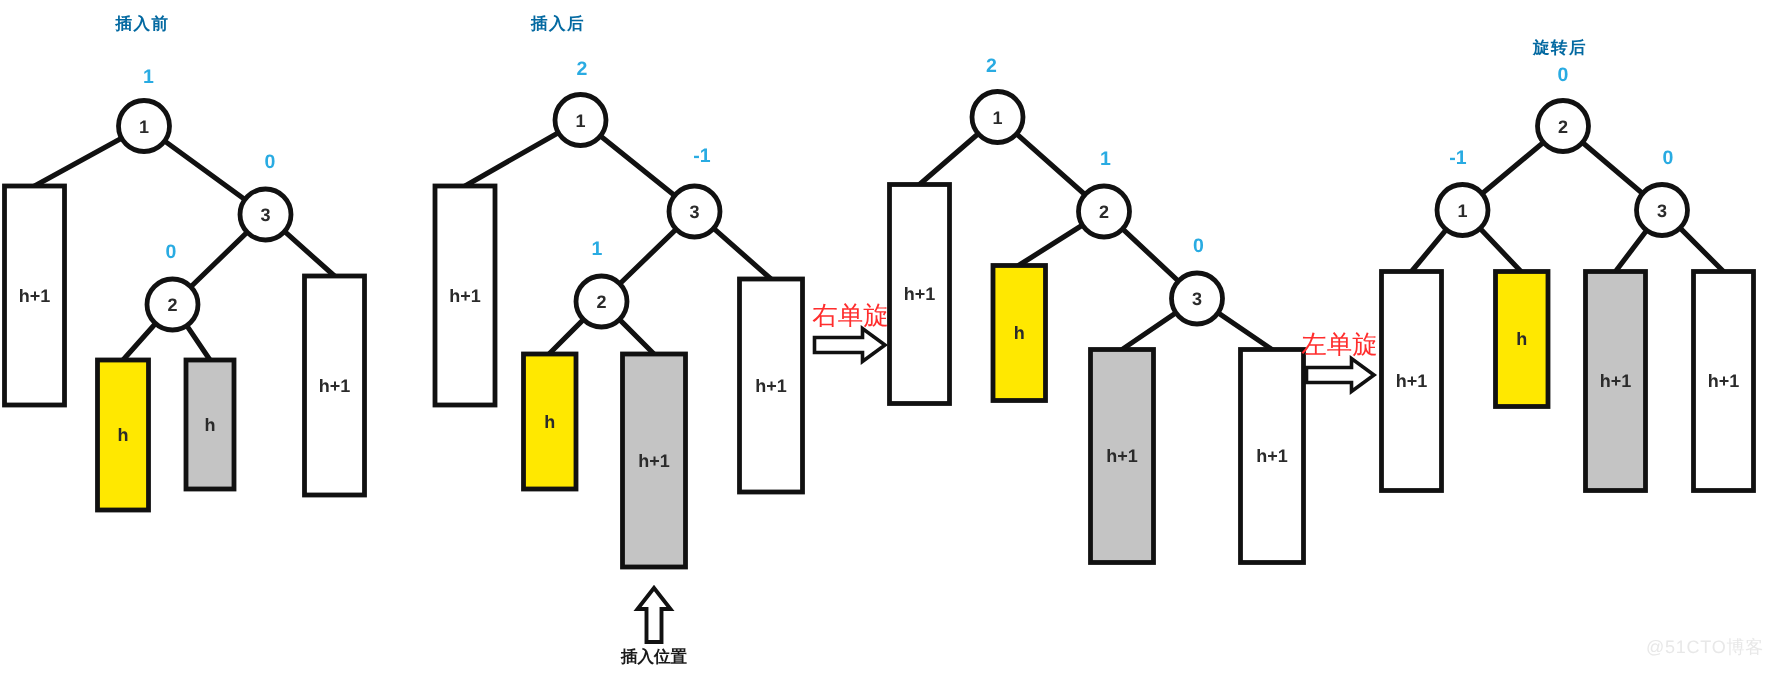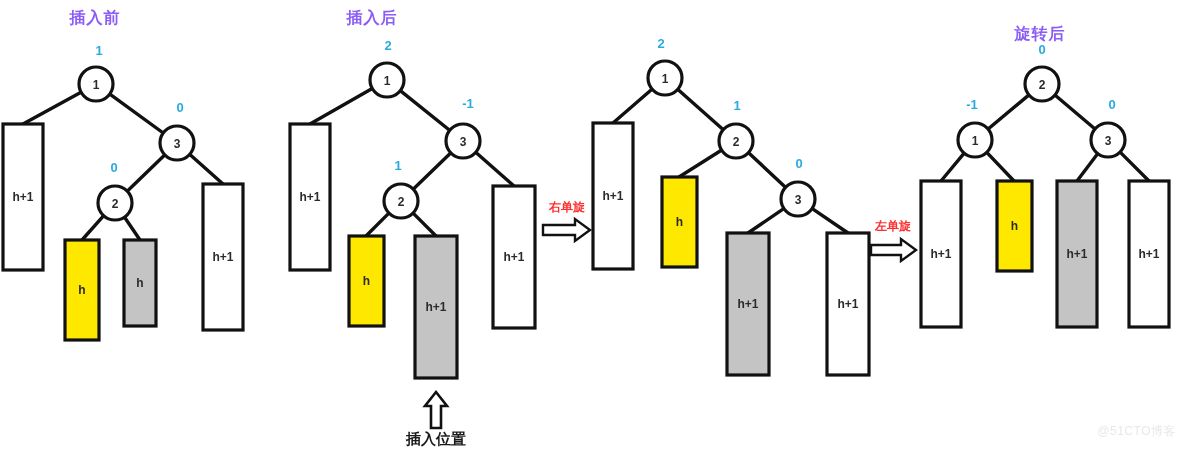--- a/index.html
+++ b/index.html
@@ -9,38 +9,38 @@
     font-family:"Liberation Sans","DejaVu Sans",sans-serif;
     overflow:hidden;
     position:relative;
   }
   #stage{position:absolute;left:0;top:0;width:1184px;height:450px;}
   svg.diagram{position:absolute;left:0;top:0;width:1184px;height:450px;}
 
   .panel-title{
     position:absolute;
     font-weight:bold;
-    font-size:16px;
-    color:#8b5cf6;
+    font-size:11px;
+    color:#0369a1;
     letter-spacing:1px;
     white-space:nowrap;
     transform:translateX(-50%);
   }
   .rot-label{
     position:absolute;
-    font-weight:bold;
-    font-size:12px;
+    font-weight:normal;
+    font-size:17px;
     color:#ff2d2d;
     white-space:nowrap;
     transform:translateX(-50%);
   }
   .ins-label{
     position:absolute;
     font-weight:bold;
-    font-size:15px;
+    font-size:11px;
     color:#1a1a1a;
     white-space:nowrap;
     transform:translateX(-50%);
   }
   .watermark{
     position:absolute;
     right:8px;bottom:10px;
     font-size:12px;
     color:#e8e8e8;
     white-space:nowrap;

